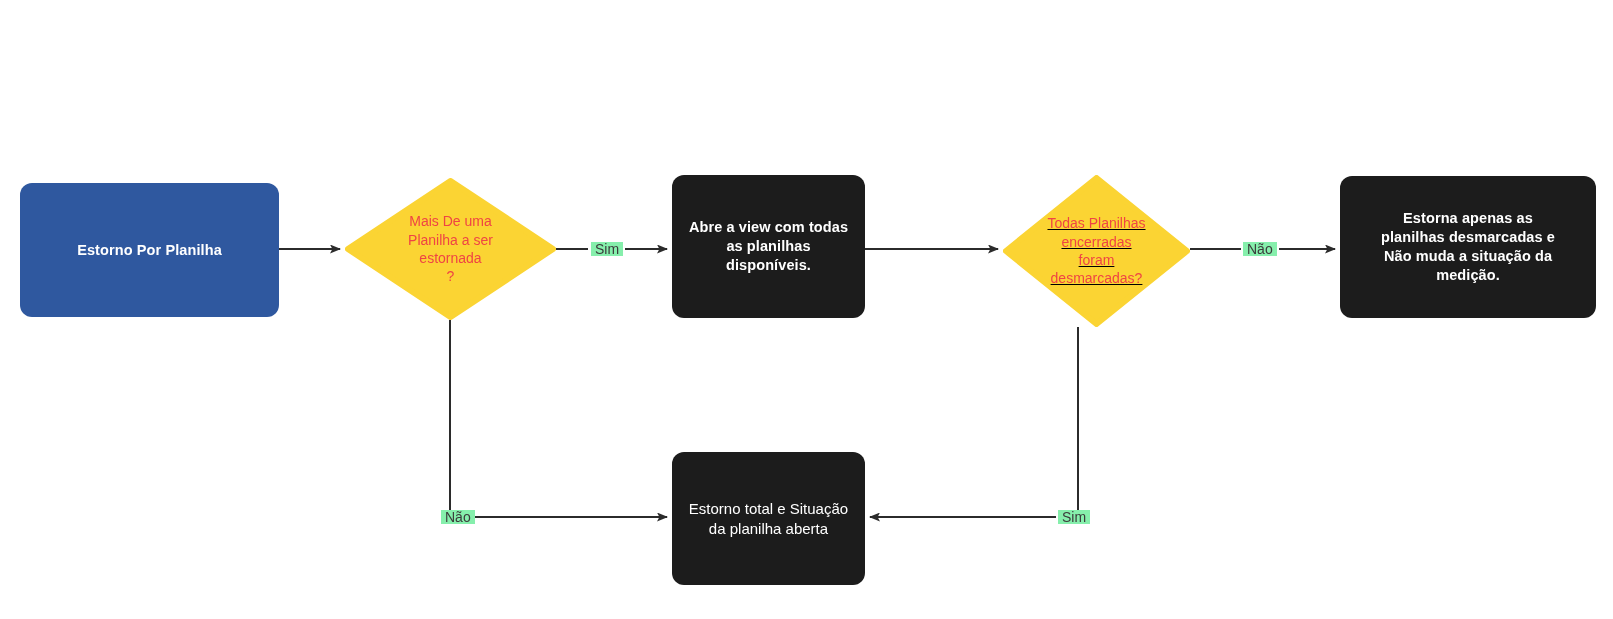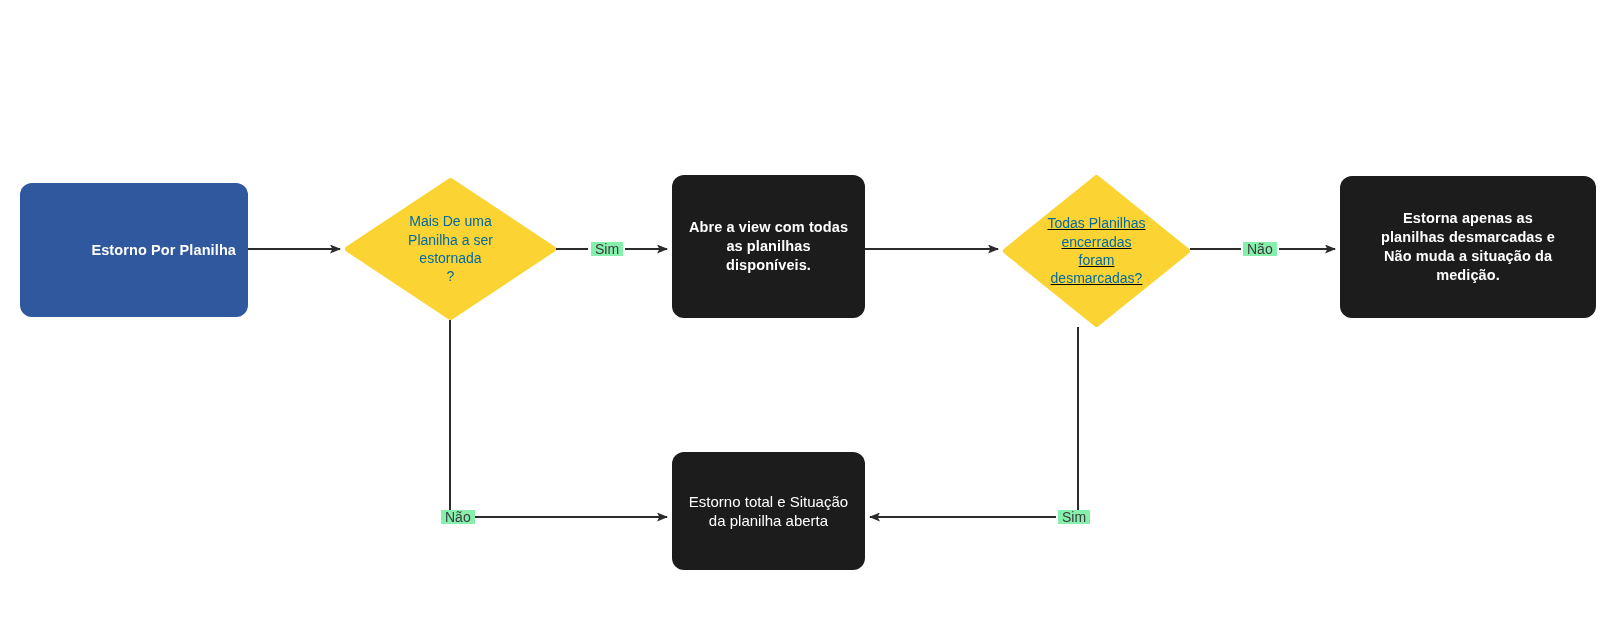--- a/index.html
+++ b/index.html
@@ -70,21 +70,21 @@
   .diamond .diamond-shape {
     position: absolute;
     left: 0;
     top: 0;
     width: 100%;
     height: 100%;
   }
   .diamond .node-label {
     position: relative;
     z-index: 2;
-    color: #0369a1;
+    color: #ef4444;
     font-size: 14px;
     font-weight: normal;
     line-height: 1.32;
     padding: 0 10px;
   }
 
   
   .edge-label {
     position: absolute;
     color: #3b3b3b;
@@ -128,21 +128,21 @@
        total-reversal : down then right --&gt;
       <line x1="450" y1="320" x2="450" y2="517"></line>
       <line x1="472" y1="517" x2="667" y2="517" marker-end="url(#arrow-right)"></line>
 
        total-reversal : down then left --&gt;
       <line x1="1078" y1="327" x2="1078" y2="517"></line>
       <line x1="1056" y1="517" x2="870" y2="517" marker-end="url(#arrow-left)"></line>
     </g>
   </svg>
 
-  <div class="node box blue" style="left:20px; top:183px; width:228px; height:134px;justify-content:flex-end;">
+  <div class="node box blue" style="left:20px; top:183px; width:259px; height:134px;">
     <span class="node-label">Estorno Por Planilha</span>
   </div>
 
   <div class="node diamond" style="left:345px; top:178px; width:211px; height:142px;">
     <svg class="diamond-shape" viewBox="0 0 211 142" preserveAspectRatio="none">
       <path d="M105.5 3 L208 71 L105.5 139 L3 71 Z" fill="#FBD433" stroke="#FBD433" stroke-width="6" stroke-linejoin="round"></path>
     </svg>
     <span class="node-label">Mais De uma
 Planilha a ser
 estornada
@@ -164,21 +164,21 @@
 desmarcadas?</span>
   </div>
 
   <div class="node box dark" style="left:1340px; top:176px; width:256px; height:142px;">
     <span class="node-label">Estorna apenas as
 planilhas desmarcadas e
 Não muda a situação da
 medição.</span>
   </div>
 
-  <div class="node box dark plainface" style="left:672px; top:452px; width:193px; height:118px;">
+  <div class="node box dark plainface" style="left:672px; top:452px; width:193px; height:133px;">
     <span class="node-label">Estorno total e Situação
 da planilha aberta</span>
   </div>
 
   <div class="edge-label" style="left:591px; top:242px;">Sim</div>
 
   <div class="edge-label" style="left:1243px; top:242px;">Não</div>
 
   <div class="edge-label" style="left:441px; top:510px;">Não</div>
 

